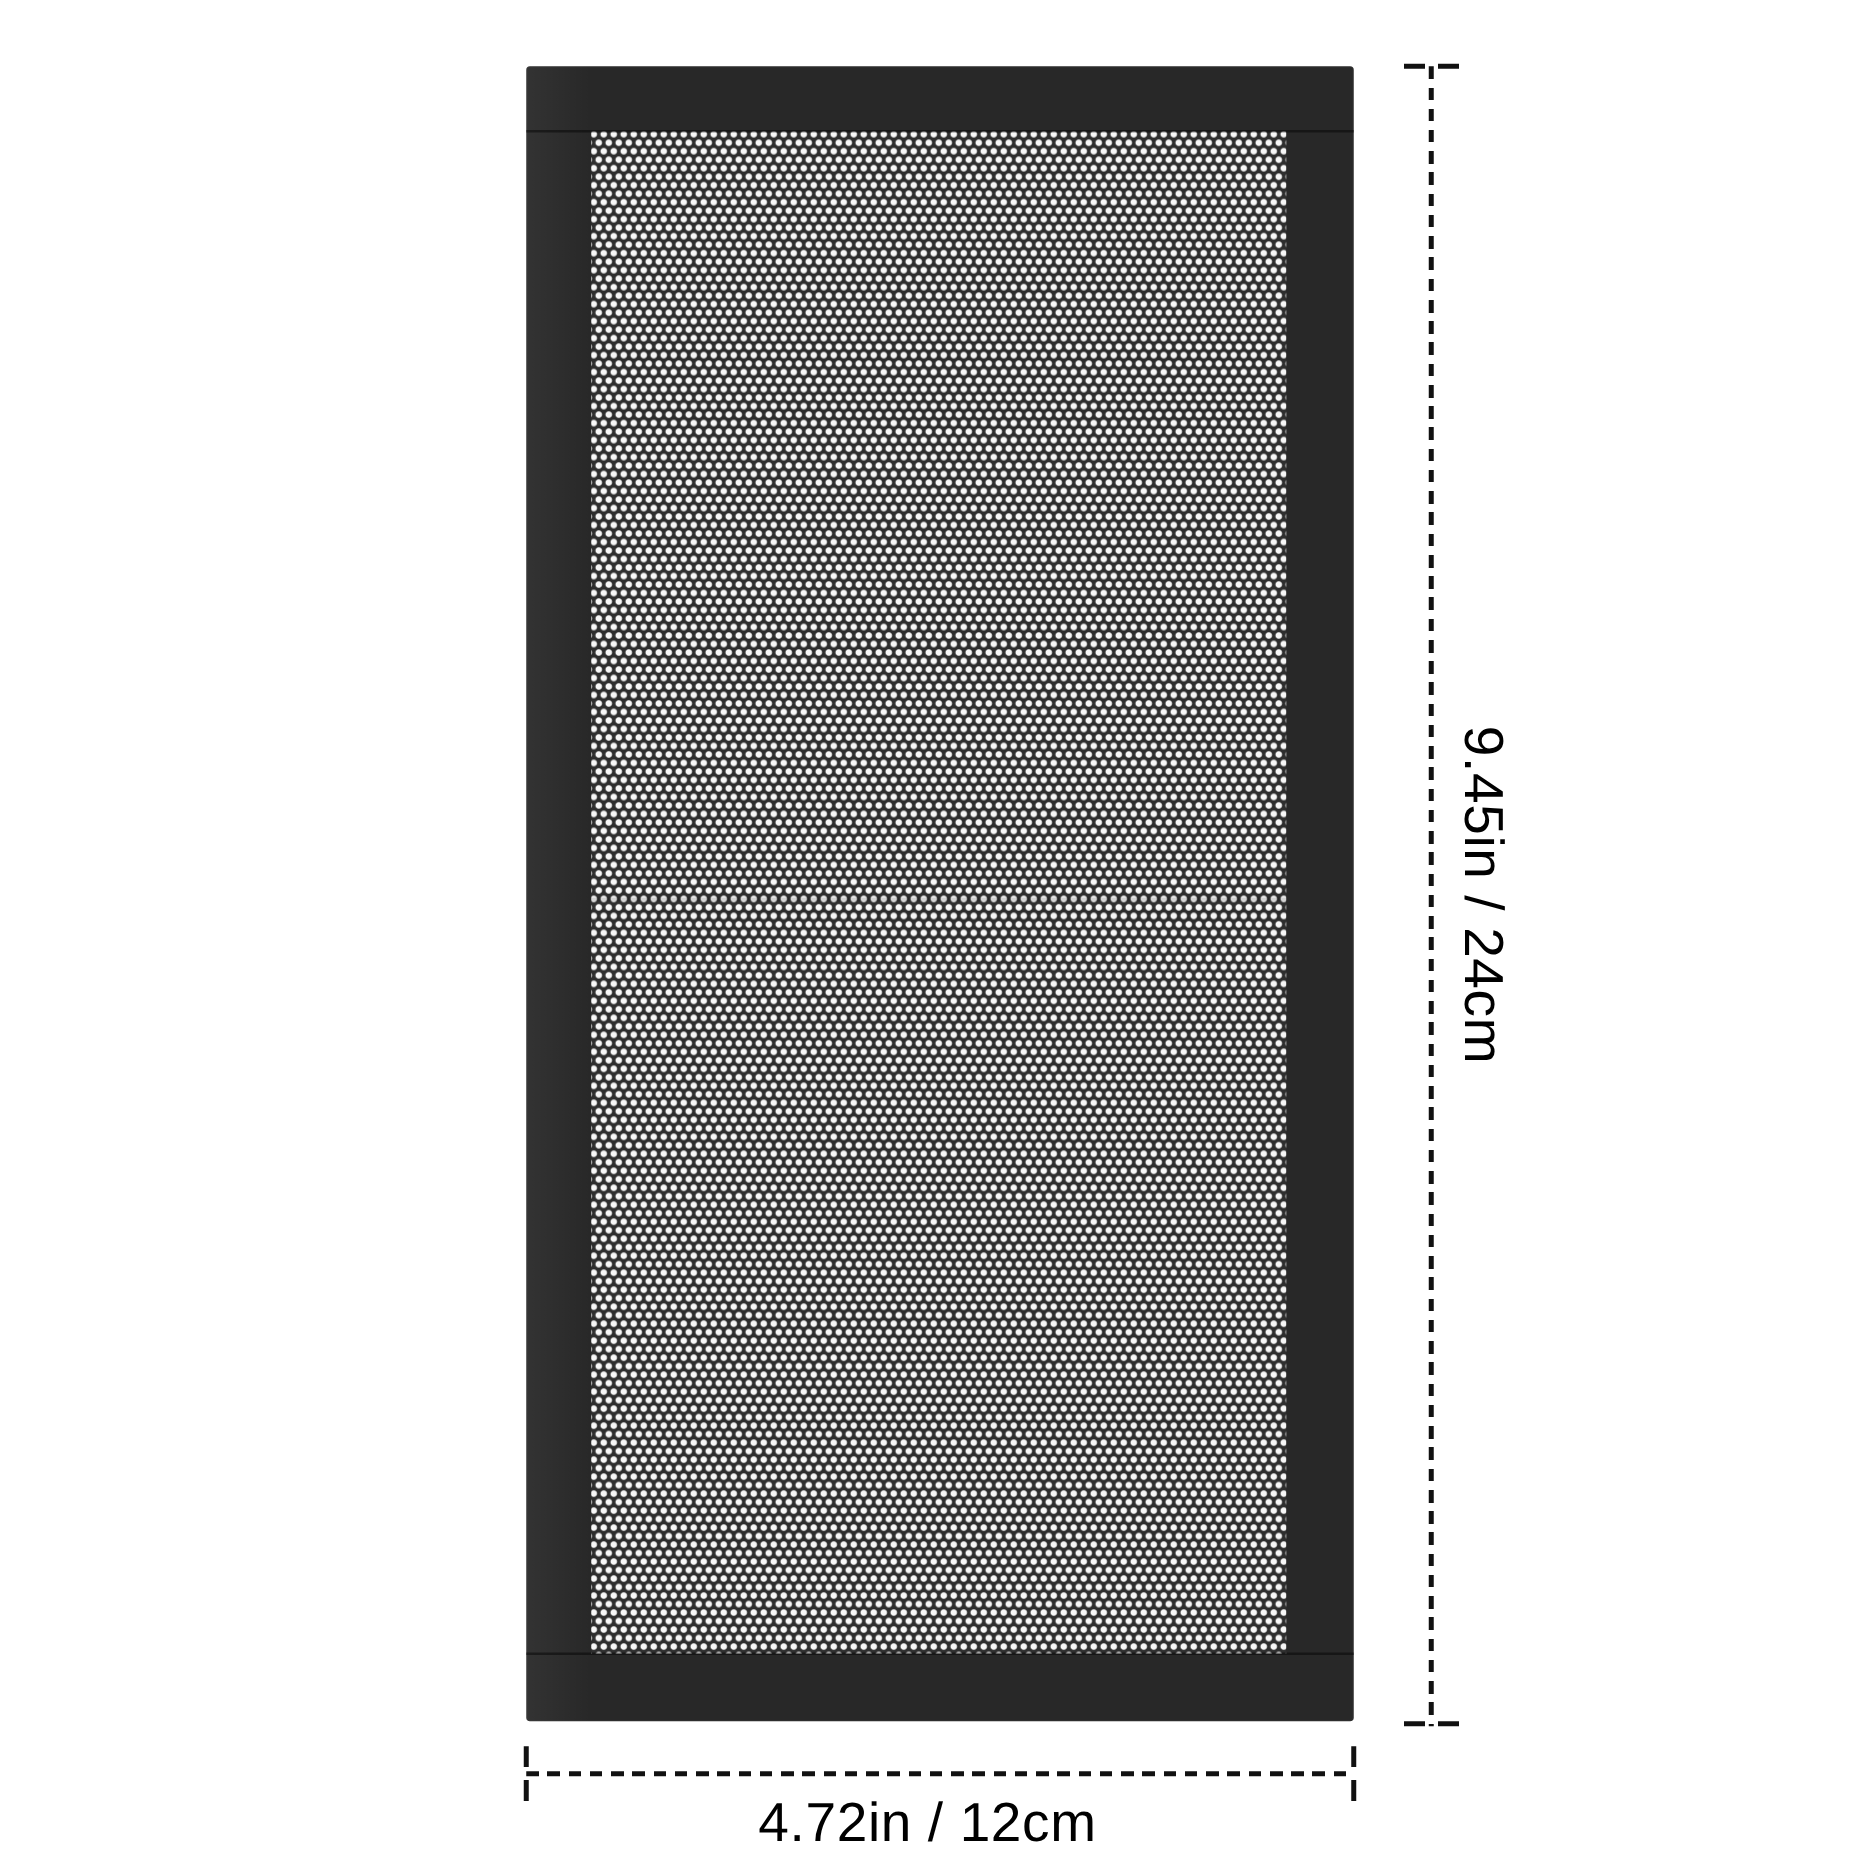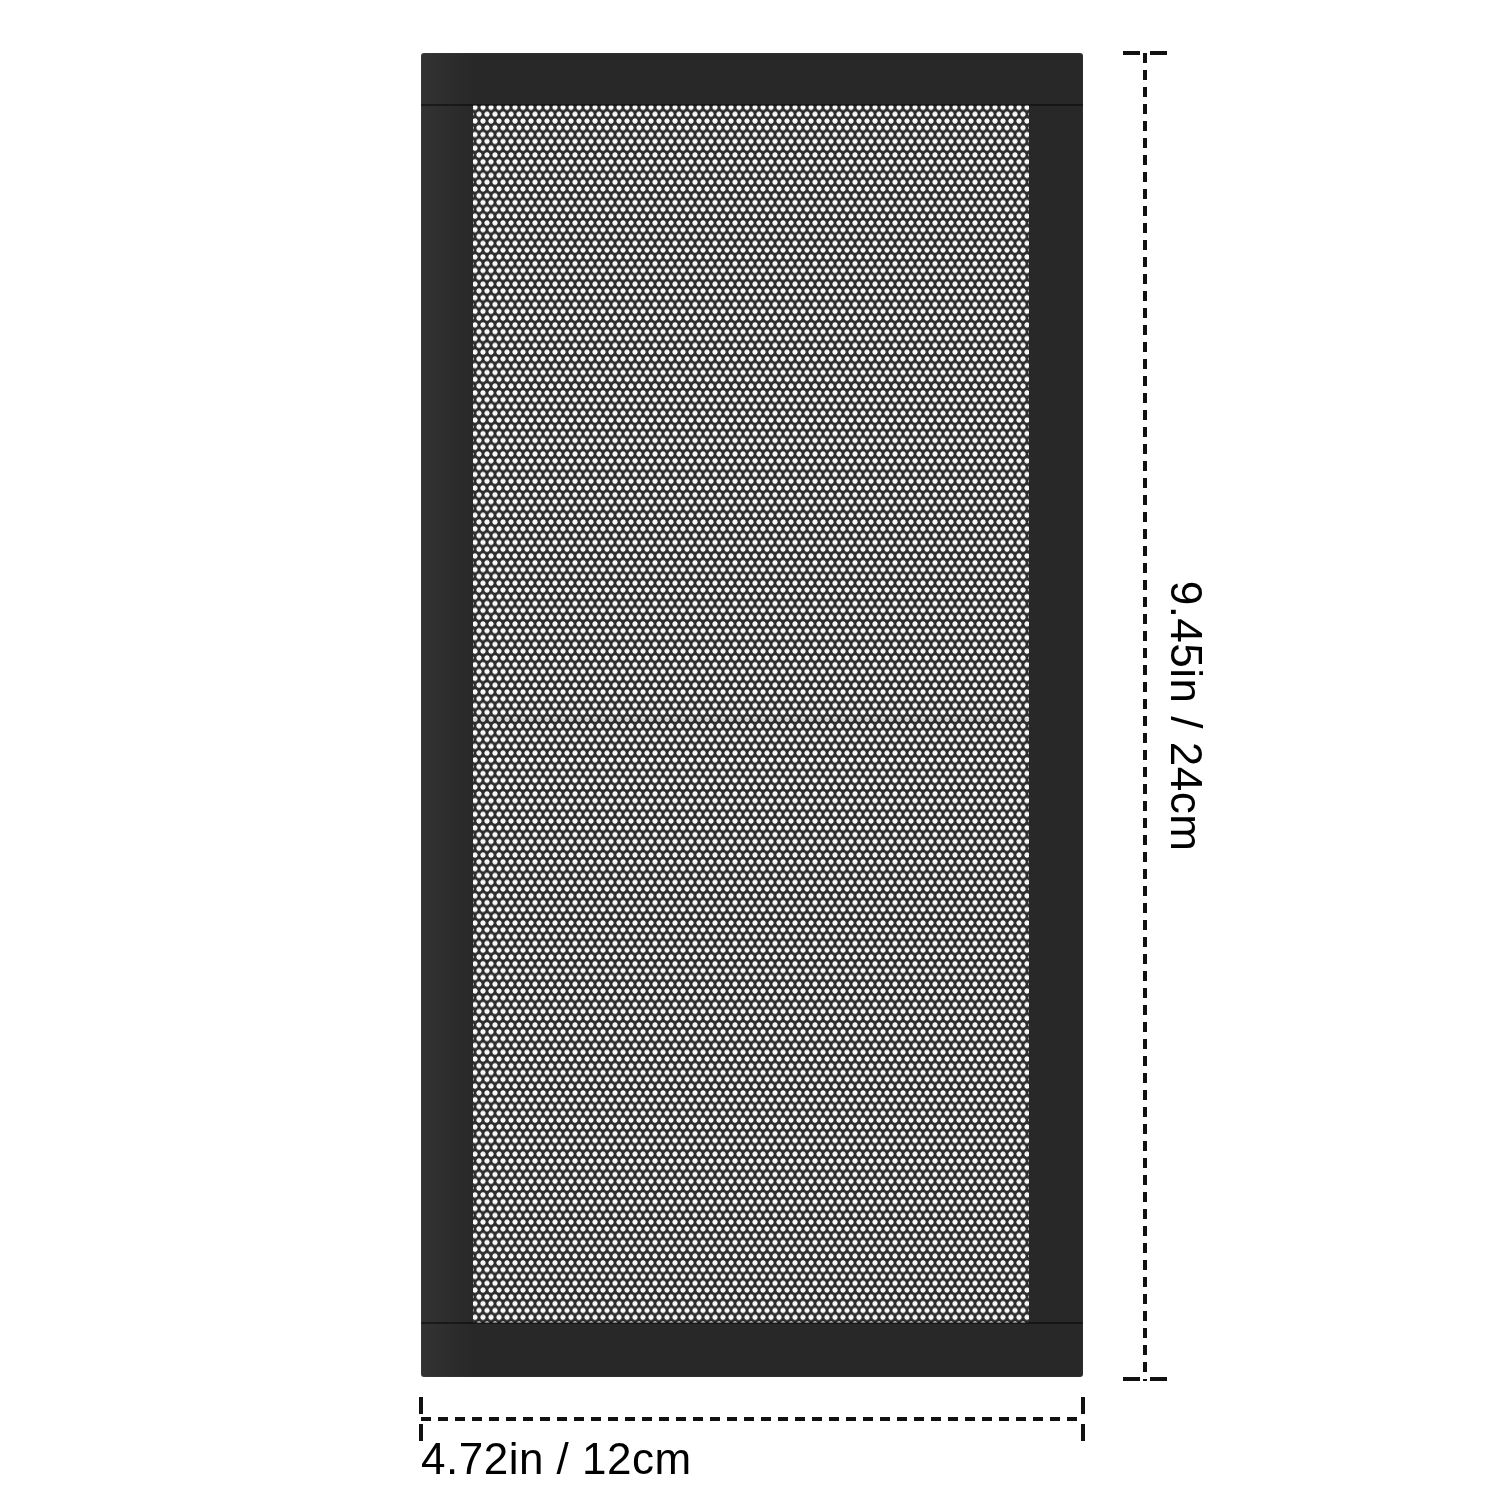--- a/index.html
+++ b/index.html
@@ -139,23 +139,24 @@
     width: 0;
     height: 0;
   }
   .vlabel-anchor .dim-label {
     position: absolute;
     transform: translate(-50%, -50%) rotate(90deg);
   }
 
   .hlabel {
     position: absolute;
-    left: 421px;
+    left: 411px;
     top: 1434px;
     width: 662px;
+    text-align: center;
   }
 </style>
 </head>
 <body>
 
 <div class="stage">
 
   <div class="panel">
     <div class="mesh">
       <div class="mesh-seam"></div>

